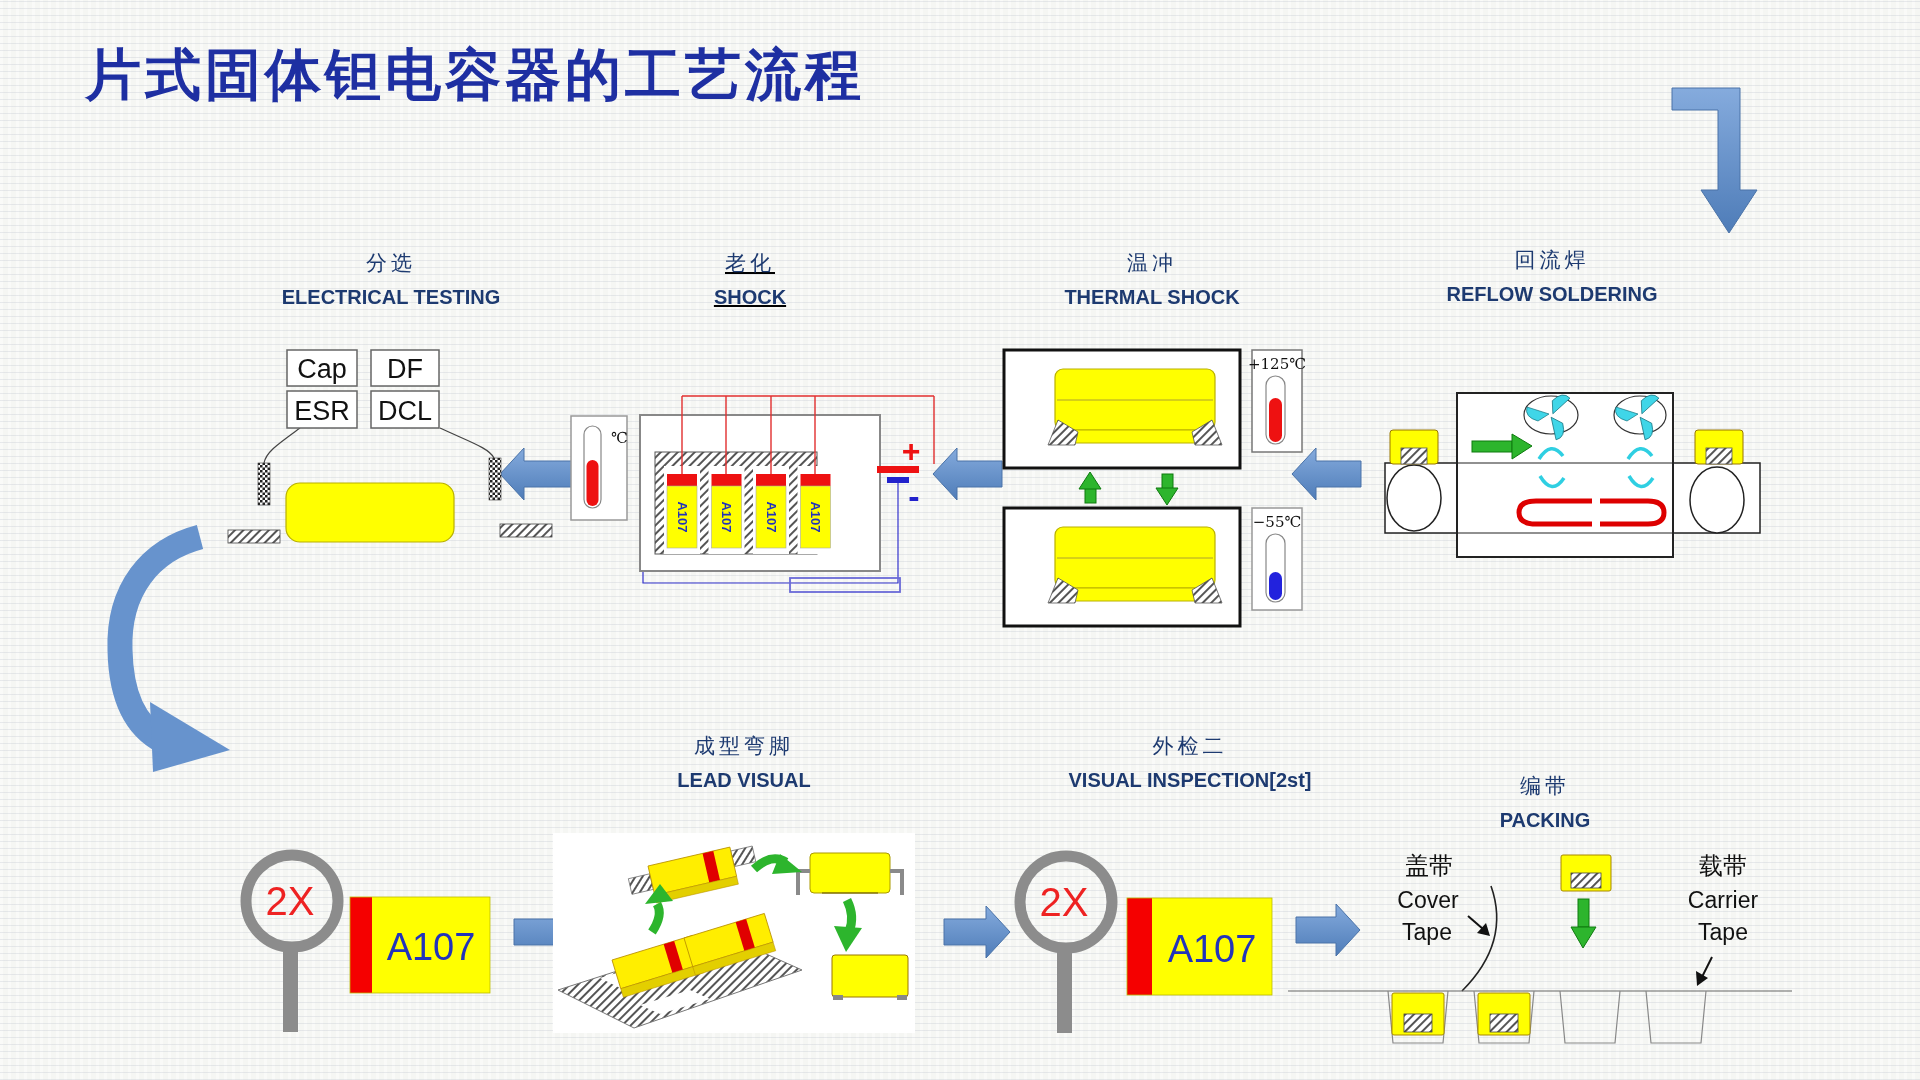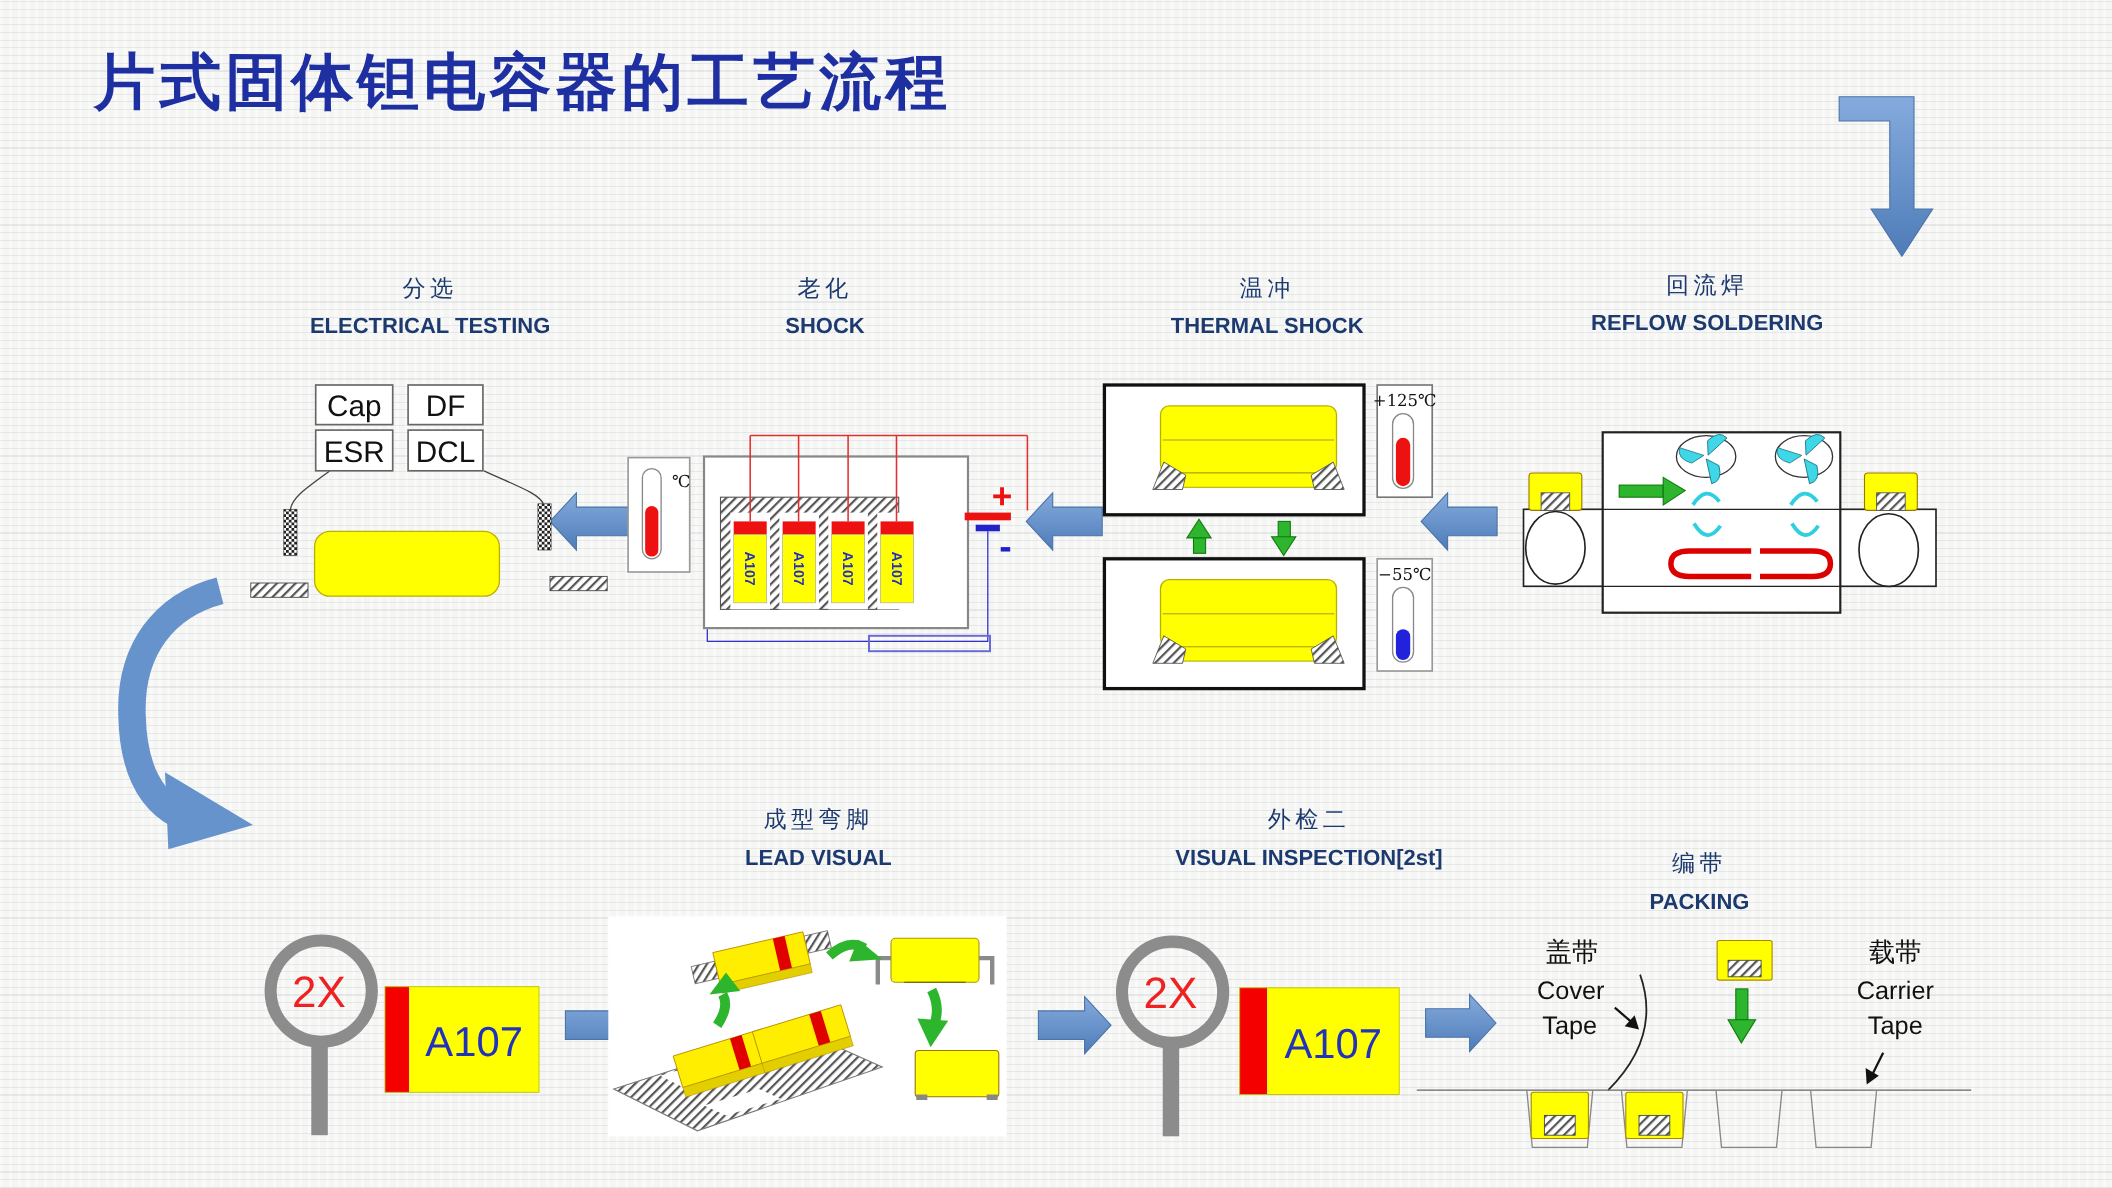--- a/index.html
+++ b/index.html
@@ -25,21 +25,21 @@
 <body>
 
 <div id="slide">
 
   <div id="title">片式固体钽电容器的工艺流程</div>
 
   <div class="step-label" style="left:391px; top:250px;">
     <div class="cn">分选</div>
     <div class="en">ELECTRICAL TESTING</div>
   </div>
-  <div class="step-label" style="left:750px; top:250px;">
+  <div class="step-label" style="left:750px; top:250px;text-decoration:underline;">
     <div class="cn">老化</div>
     <div class="en">SHOCK</div>
   </div>
   <div class="step-label" style="left:1552px; top:247px;">
     <div class="cn">回流焊</div>
     <div class="en">REFLOW SOLDERING</div>
   </div>
   <div class="step-label" style="left:1152px; top:250px;">
     <div class="cn">温冲</div>
     <div class="en">THERMAL SHOCK</div>

